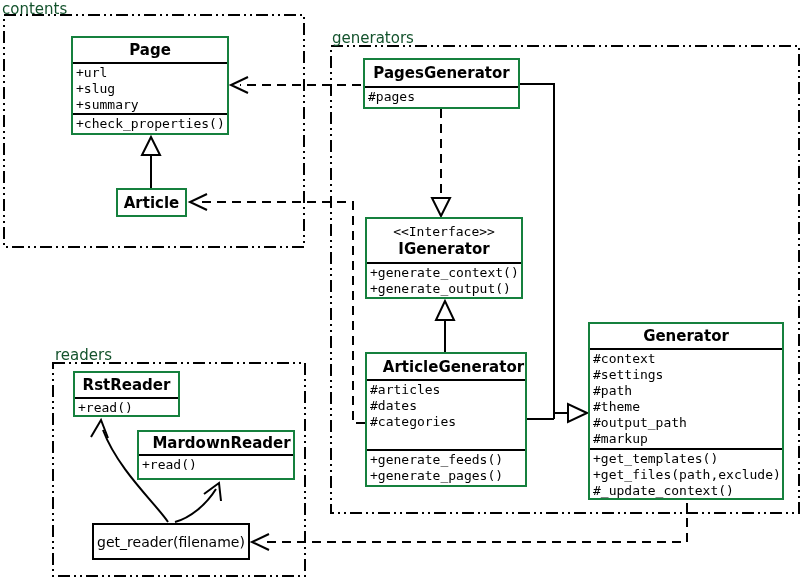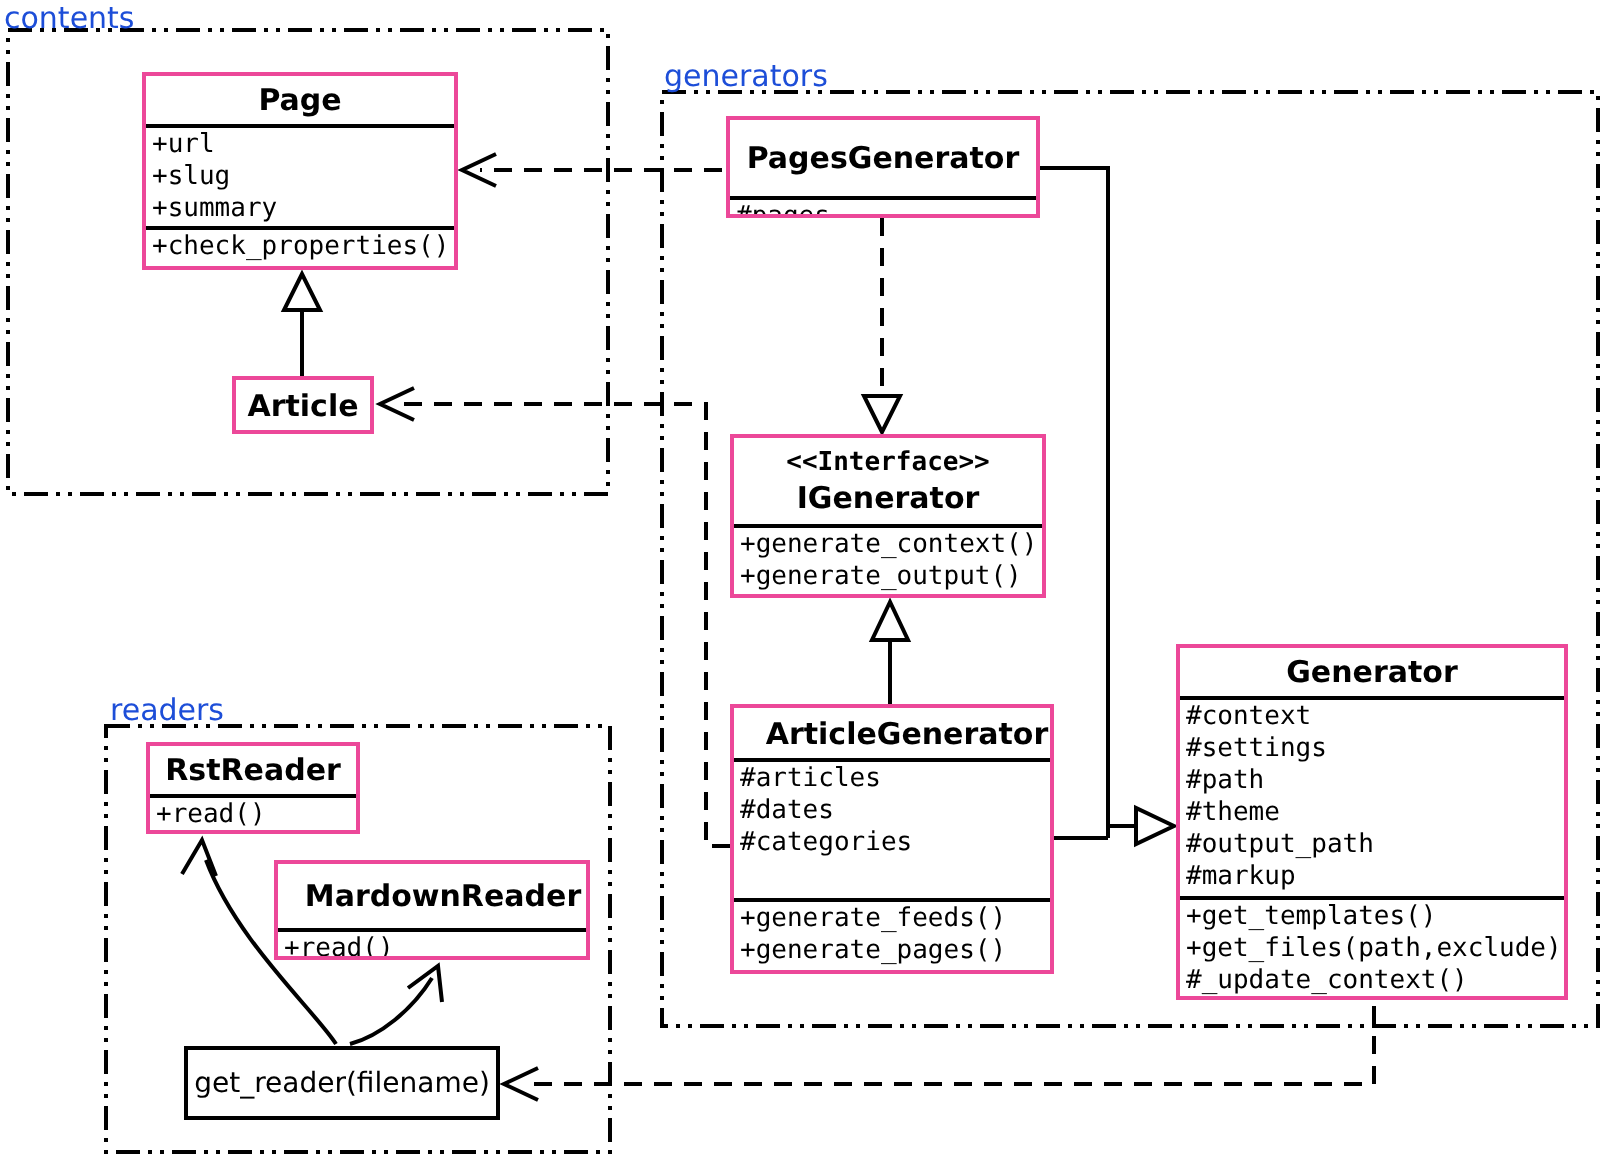--- a/index.html
+++ b/index.html
@@ -9,42 +9,42 @@
   }
   #connectors { position:absolute; left:0; top:0; z-index:1; }
 
   .pkg-border { fill:none; stroke:#000; stroke-width:2; stroke-dasharray:12 4 2 4 2 4; }
   .ln-solid  { fill:none; stroke:#000; stroke-width:2; }
   .ln-dashed { fill:none; stroke:#000; stroke-width:2; stroke-dasharray:9 6; }
   .tri-hollow { fill:#fff; stroke:#000; stroke-width:2; stroke-linejoin:miter; }
   .arrow-open { fill:none; stroke:#000; stroke-width:2; }
 
   .pkg-label {
-    position:absolute; z-index:2; font-size:15px; color:#1d4ed8;
+    position:absolute; z-index:2; font-size:15px; color:#14532d;
     font-family:"DejaVu Sans", sans-serif; white-space:nowrap;
   }
 
   .uml-class {
     position:absolute; z-index:2; box-sizing:border-box;
-    background:#fff; border:2px solid #ec4899;
+    background:#fff; border:2px solid #15803d;
     display:flex; flex-direction:column;
   }
   .uml-title {
     flex:0 0 auto; display:flex; align-items:center; justify-content:center;
     font-family:"DejaVu Sans", sans-serif; font-weight:bold; font-size:15px;
     color:#000; white-space:nowrap; box-sizing:border-box;
   }
   .uml-sec {
     flex:0 0 auto; border-top:2px solid #000; box-sizing:border-box;
     padding:1px 3px 0 3px;
     font-family:"DejaVu Sans Mono", monospace; font-size:13px; line-height:16px;
     color:#000; white-space:nowrap; overflow:hidden;
   }
   .uml-stereo {
-    font-family:"DejaVu Sans Mono", monospace; font-weight:bold;
+    font-family:"DejaVu Sans Mono", monospace; font-weight:normal;
     font-size:13px; text-align:center; line-height:17px;
   }
   .uml-hdr2 { display:flex; flex-direction:column; align-items:center; justify-content:center; }
   .plain-box {
     position:absolute; z-index:2; box-sizing:border-box; background:#fff;
     border:2px solid #000; display:flex; align-items:center; justify-content:center;
     font-family:"DejaVu Sans", sans-serif; font-size:14px; color:#000000; white-space:nowrap;
   }
 </style>
 </head>
@@ -100,21 +100,21 @@
     <div class="uml-sec" style="flex:1 1 auto;">
       <div>+check_properties()</div>
     </div>
   </div>
 
   <div class="uml-class" style="left:116px; top:188px; width:71px; height:29px;">
     <div class="uml-title" style="flex:1 1 auto;">Article</div>
   </div>
 
   <div class="uml-class" style="left:363px; top:58px; width:157px; height:51px;">
-    <div class="uml-title" style="height:38px;">PagesGenerator</div>
+    <div class="uml-title" style="height:26px;">PagesGenerator</div>
     <div class="uml-sec" style="flex:1 1 auto;">
       <div>#pages</div>
     </div>
   </div>
 
   <div class="uml-class" style="left:365px; top:217px; width:158px; height:82px;">
     <div class="uml-title uml-hdr2" style="height:43px;">
       <div class="uml-stereo">&lt;&lt;Interface&gt;&gt;</div>
       <div>IGenerator</div>
     </div>
@@ -155,21 +155,21 @@
   </div>
 
   <div class="uml-class" style="left:73px; top:371px; width:107px; height:46px;">
     <div class="uml-title" style="height:24px;">RstReader</div>
     <div class="uml-sec" style="flex:1 1 auto;">
       <div>+read()</div>
     </div>
   </div>
 
   <div class="uml-class" style="left:137px; top:430px; width:158px; height:50px;">
-    <div class="uml-title" style="height:32px;padding-left:11px;">MardownReader</div>
+    <div class="uml-title" style="height:22px;padding-left:11px;">MardownReader</div>
     <div class="uml-sec" style="flex:1 1 auto;">
       <div>+read()</div>
     </div>
   </div>
 
   <div class="plain-box" style="left:92px; top:523px; width:158px; height:37px;">get_reader(filename)</div>
 
 </div>
 
 </body></html>

